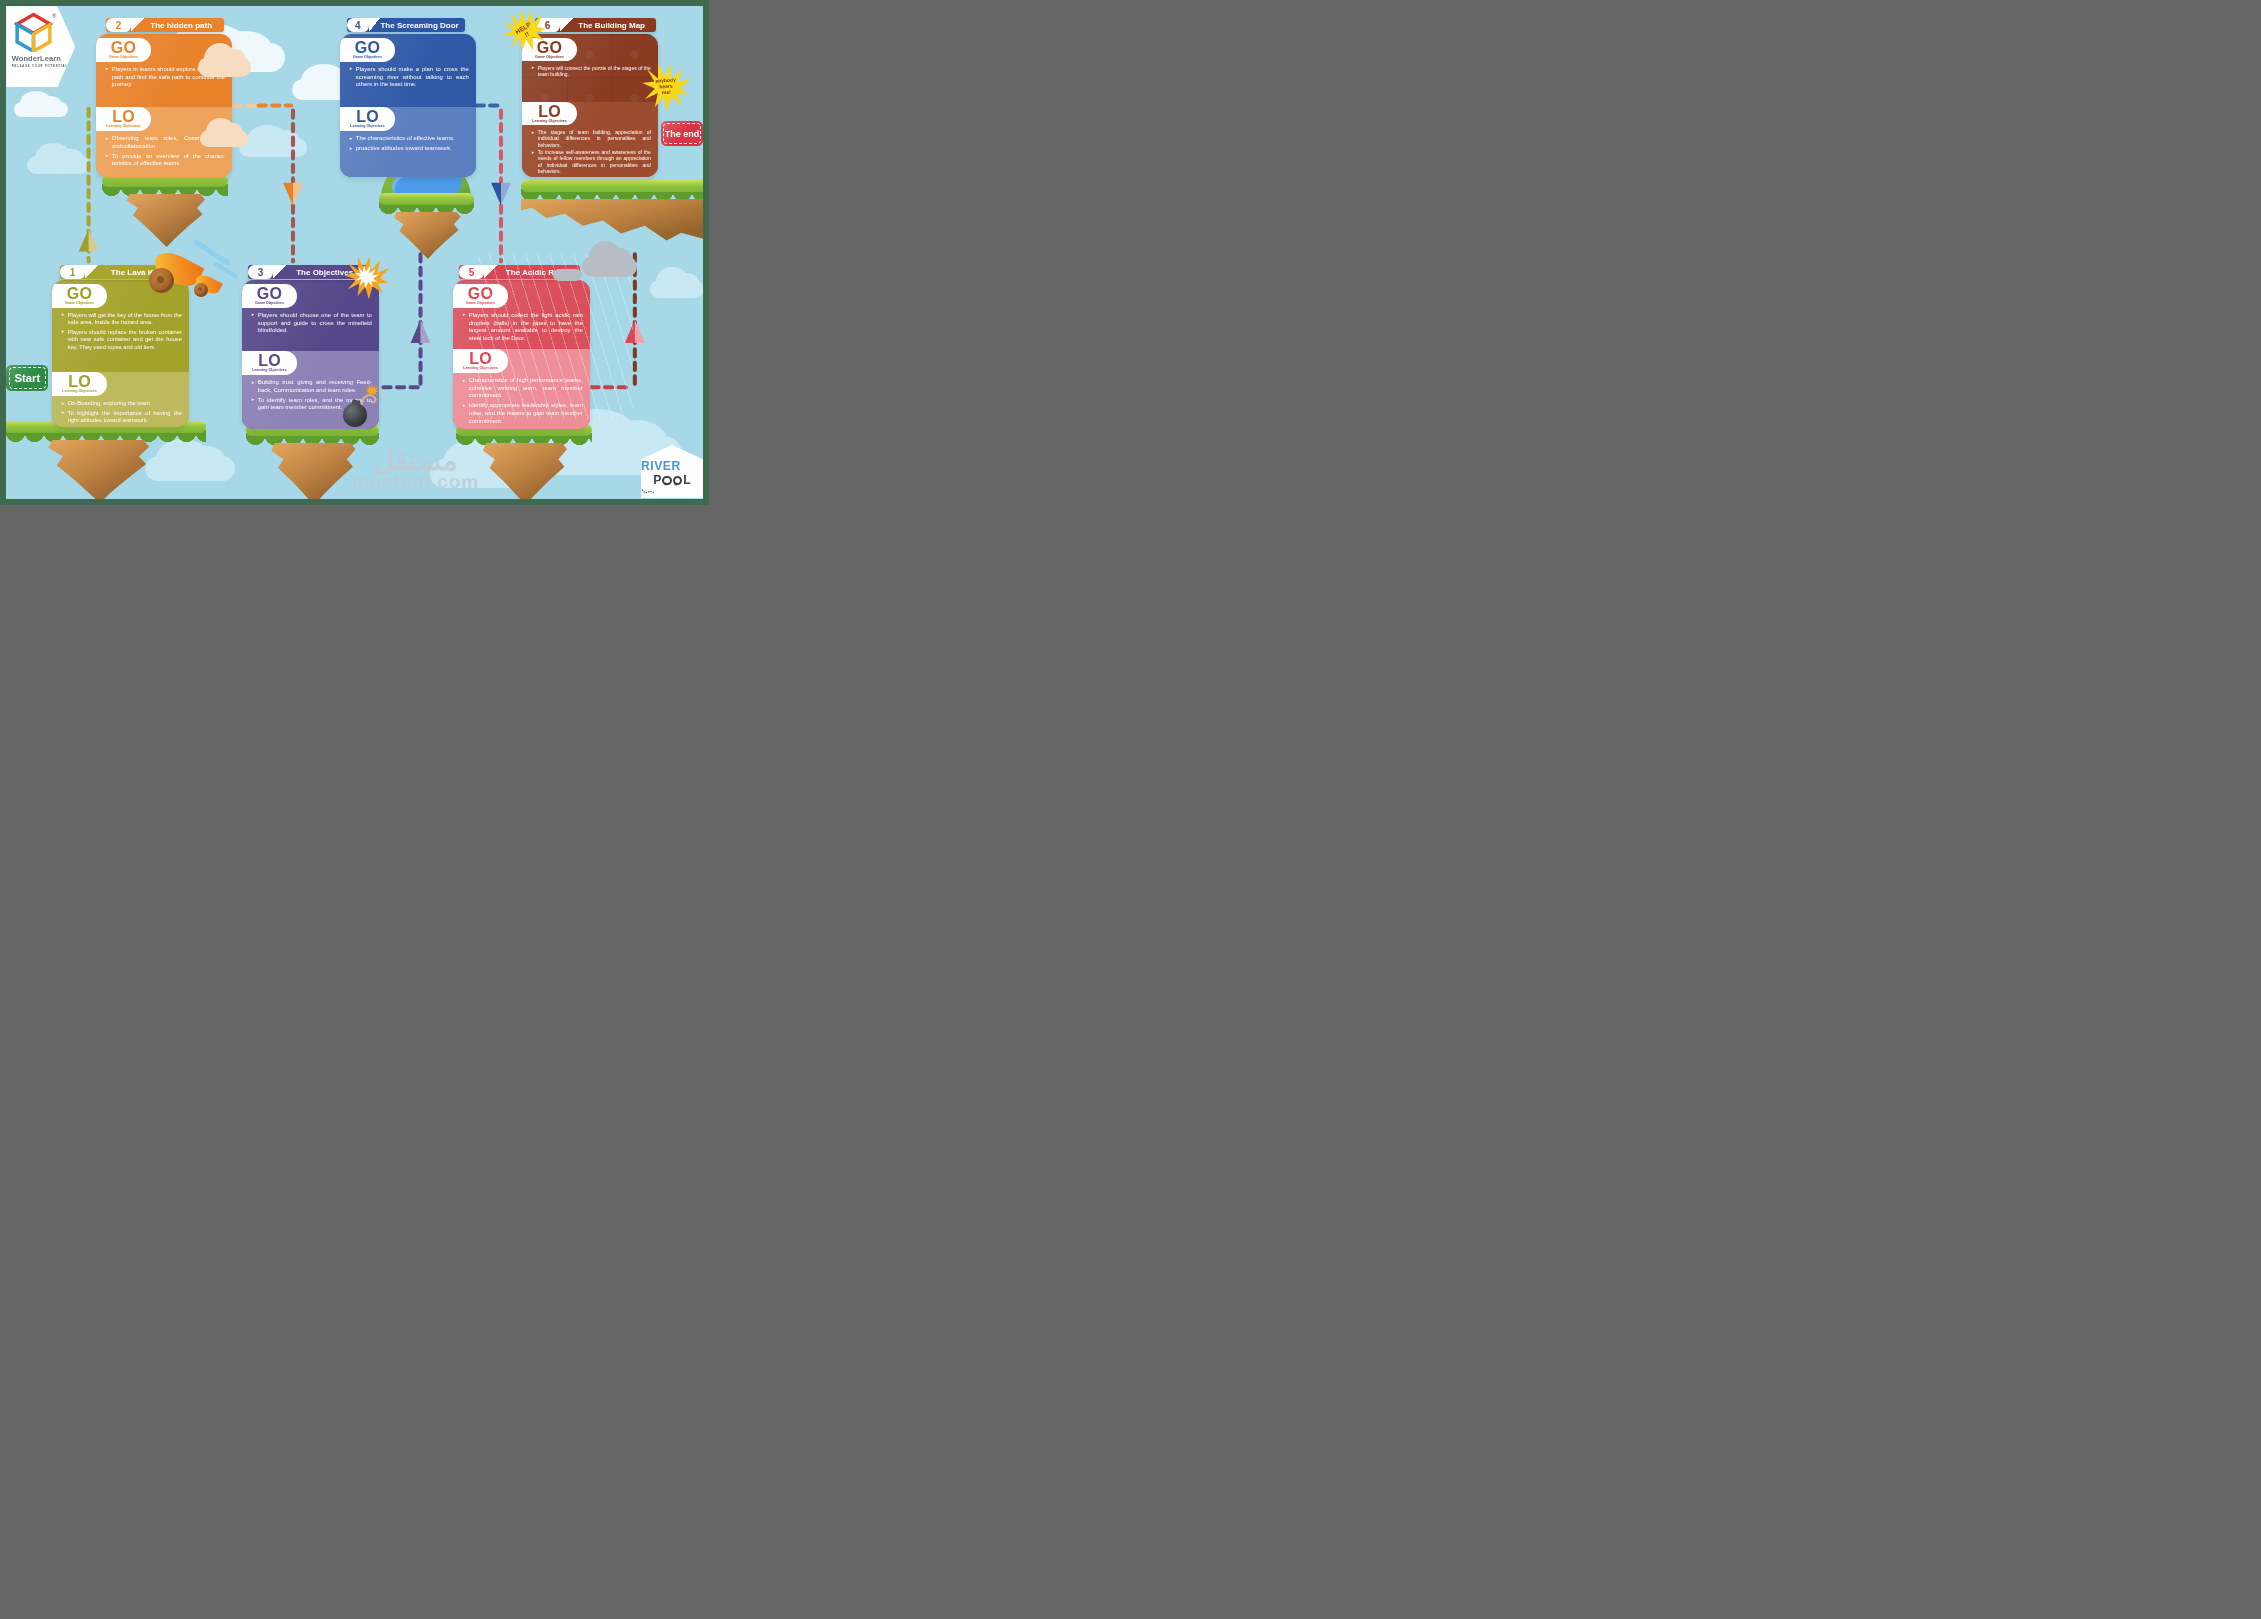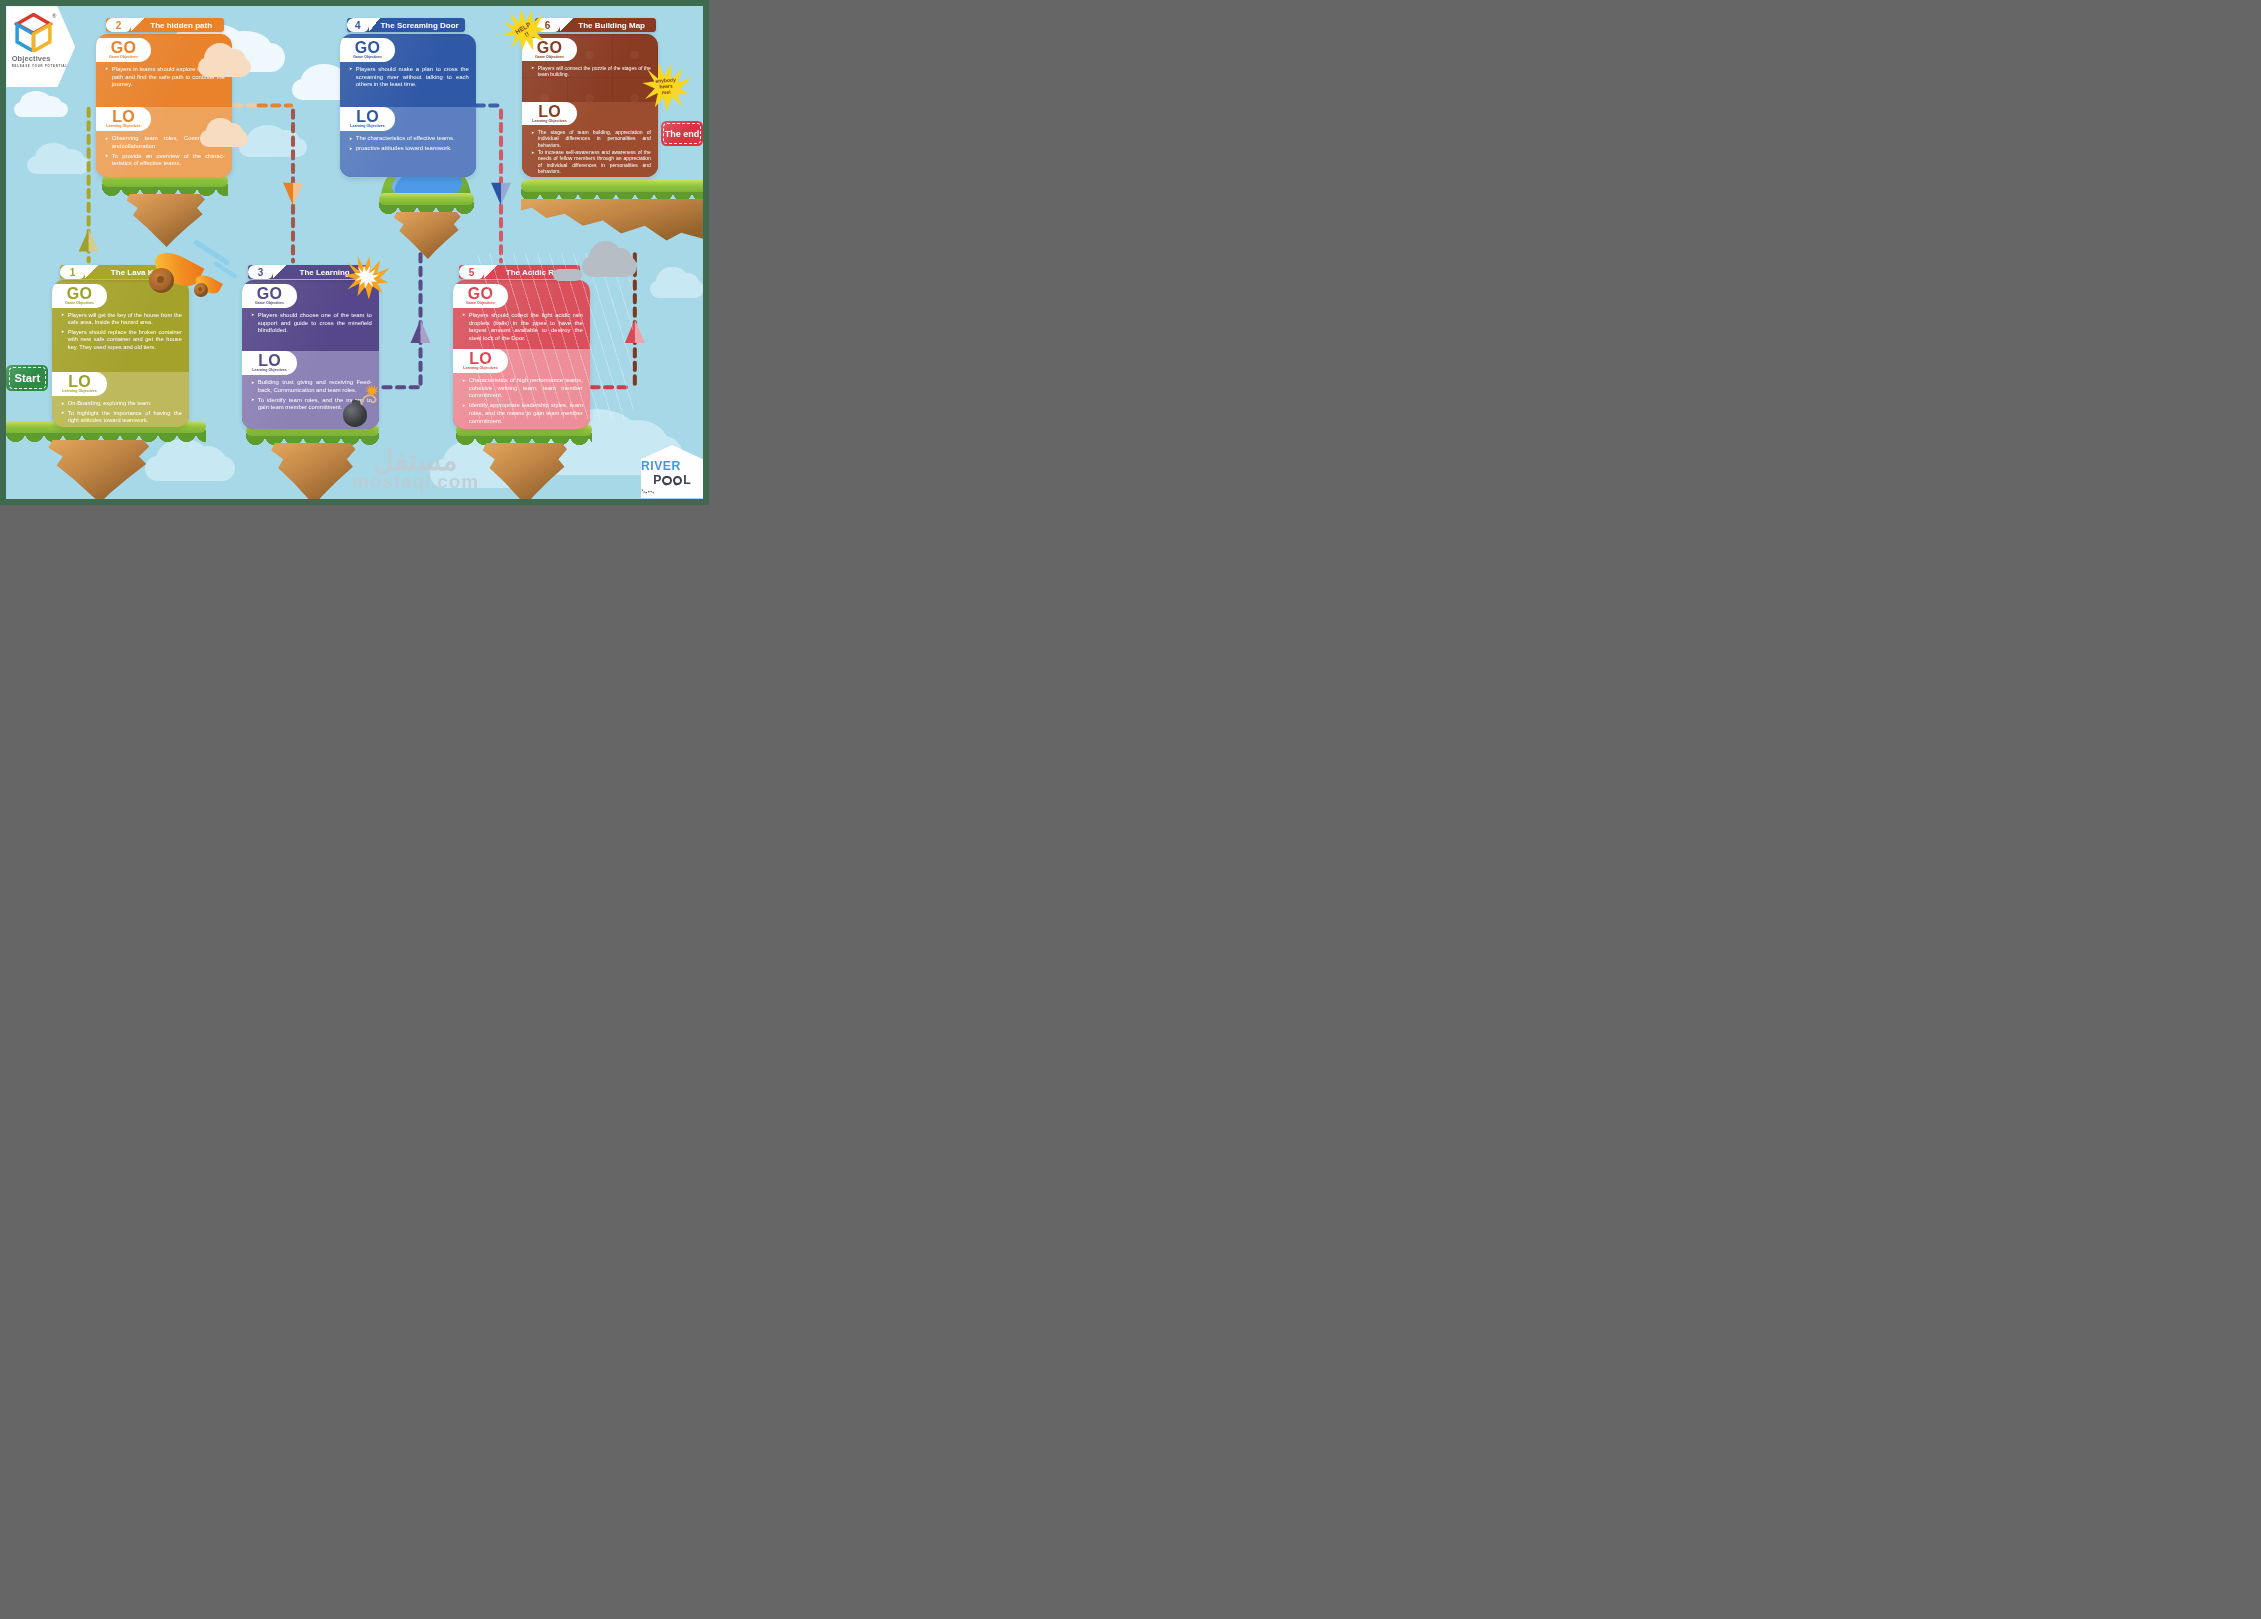--- a/index.html
+++ b/index.html
@@ -227,21 +227,21 @@
     <div class="ttl">The Lava Key</div>
   </div>
   <div class="hdr s2" id="hdr2">
     <div class="num">2</div>
     <div class="wedge"></div>
     <div class="ttl">The hidden path</div>
   </div>
   <div class="hdr s3" id="hdr3">
     <div class="num">3</div>
     <div class="wedge"></div>
-    <div class="ttl">The Learning</div>
+    <div class="ttl">The Objectives</div>
   </div>
   <div class="hdr s4" id="hdr4">
     <div class="num">4</div>
     <div class="wedge"></div>
     <div class="ttl">The Screaming Door</div>
   </div>
   <div class="hdr s5" id="hdr5">
     <div class="num">5</div>
     <div class="wedge"></div>
     <div class="ttl">The Acidic Rain</div>
@@ -431,21 +431,21 @@
       <span>The end</span>
     </div>
 
   <div id="wl">
     <svg width="39" height="39" viewBox="0 0 100 100" style="margin-left:2.7px;">
       <polygon points="50,4 92,28 50,52 8,28" fill="none" stroke="#D93A2B" stroke-width="9"></polygon>
       <polygon points="8,30 50,54 50,98 8,74" fill="none" stroke="#2E9BD6" stroke-width="9"></polygon>
       <polygon points="92,30 50,54 50,98 92,74" fill="none" stroke="#F5B32A" stroke-width="9"></polygon>
     </svg>
     <span class="reg">®</span>
-    <div class="wl-name">Objectives</div>
+    <div class="wl-name">WonderLearn</div>
     <div class="wl-tag">RELEASE YOUR POTENTIAL</div>
   </div>
 
   <div id="rp">
     <div class="river">RIVER</div>
     <div class="poolrow">
       <span class="pl">P</span>
       <span class="cuff"></span>
       <span class="cuff"></span>
       <span class="pl">L</span>

